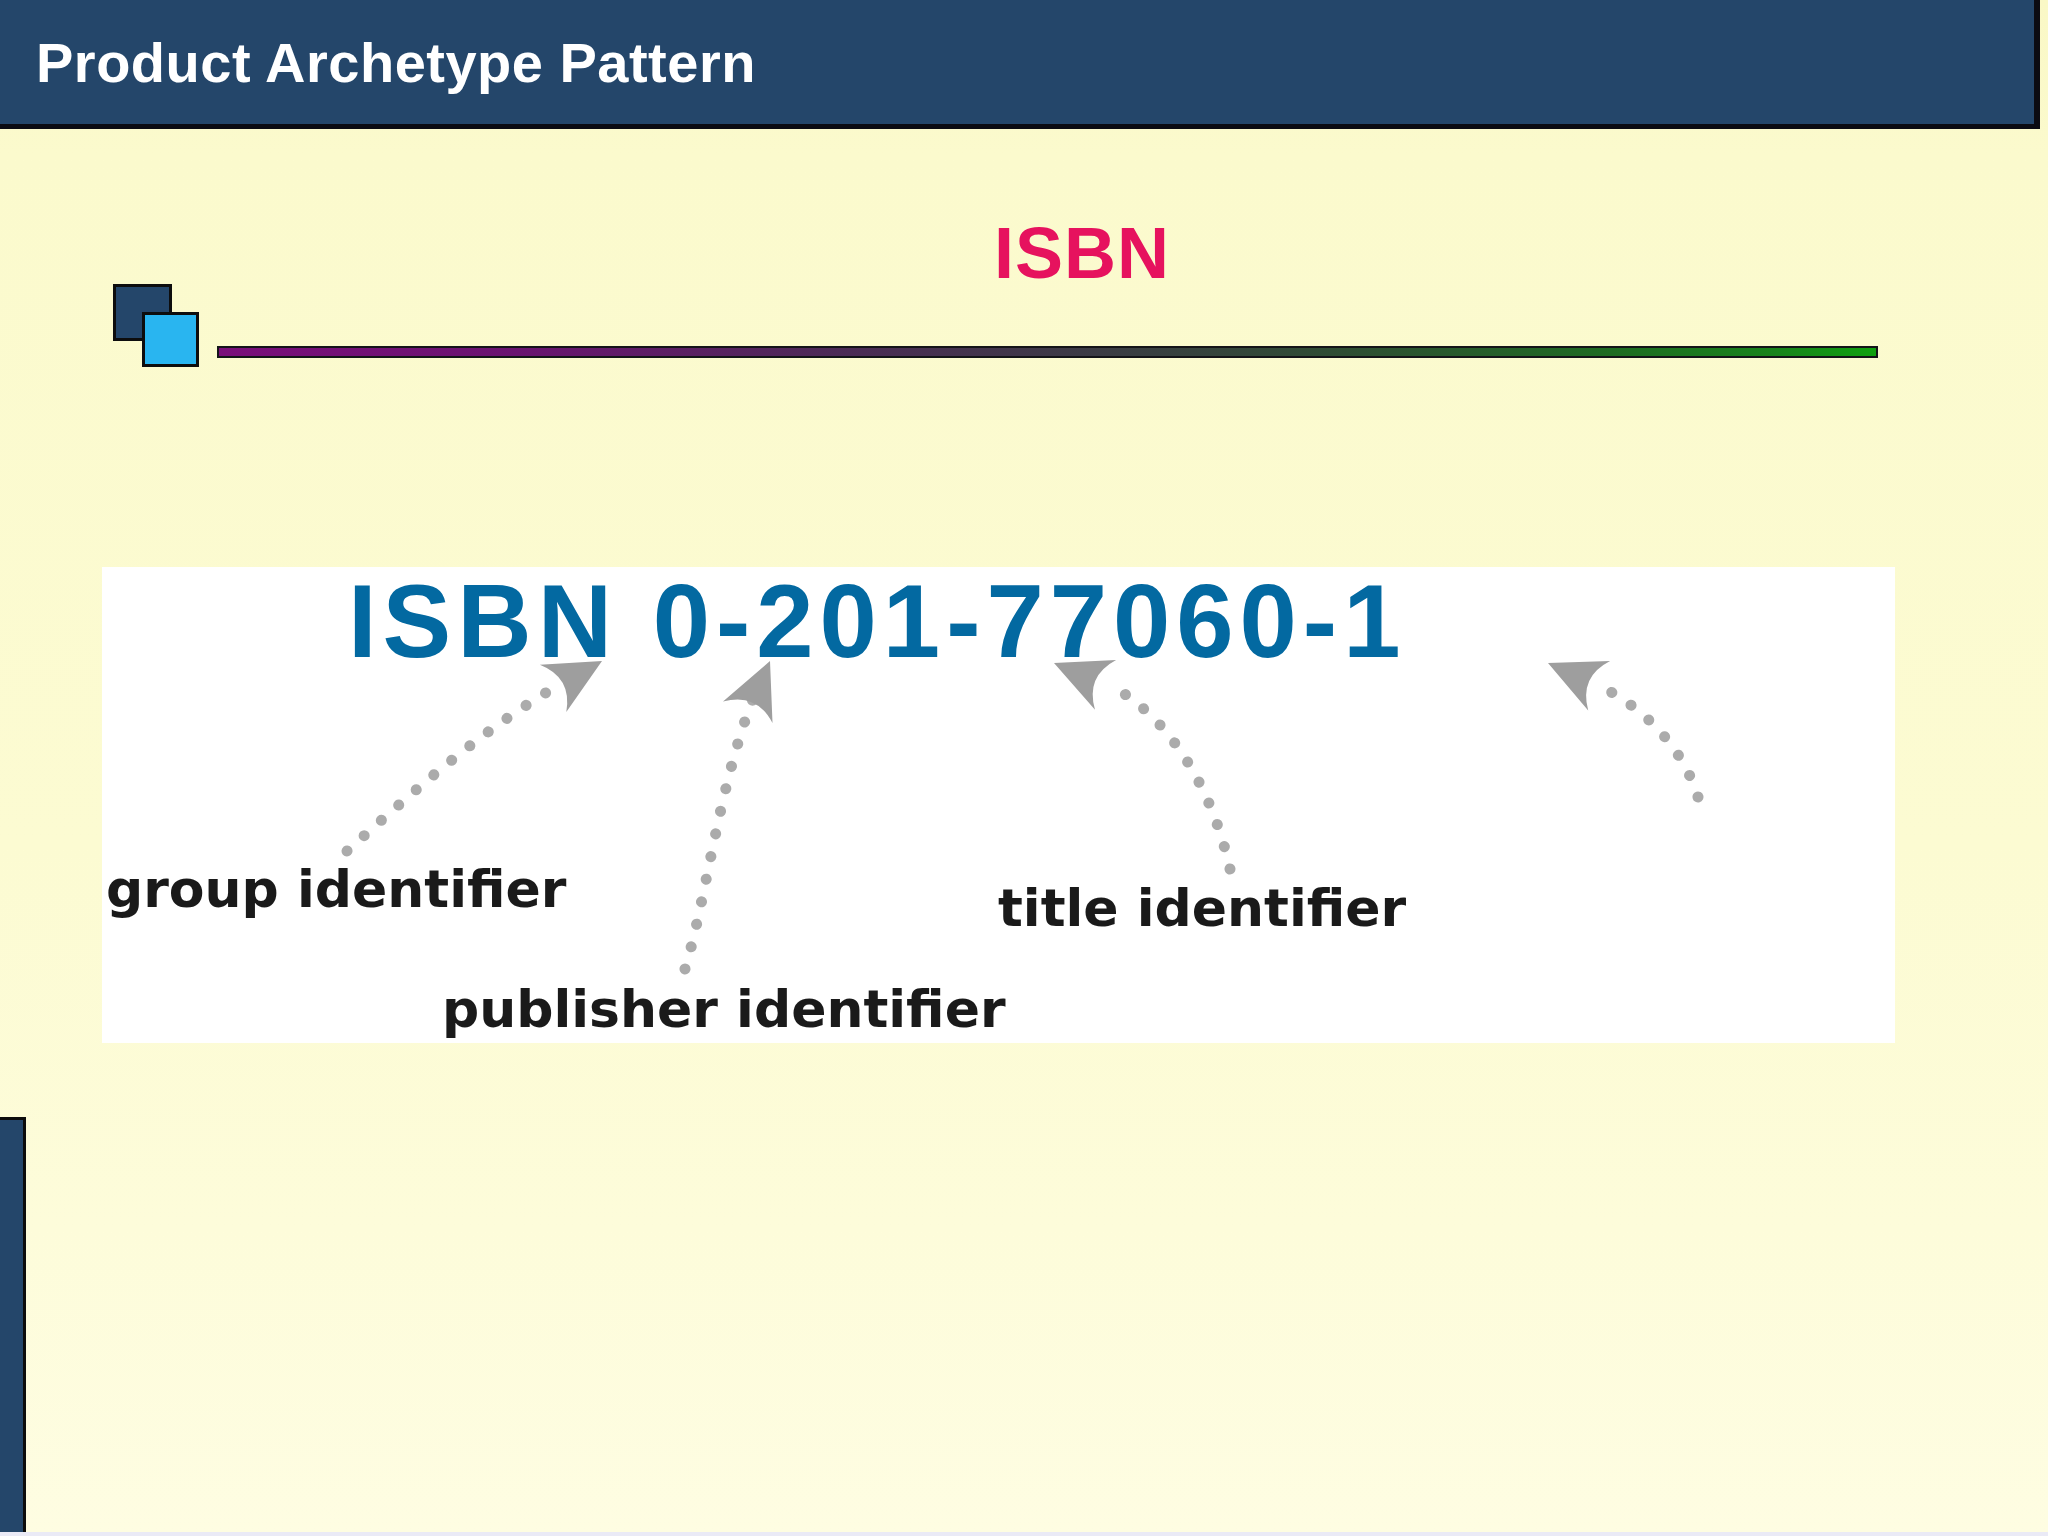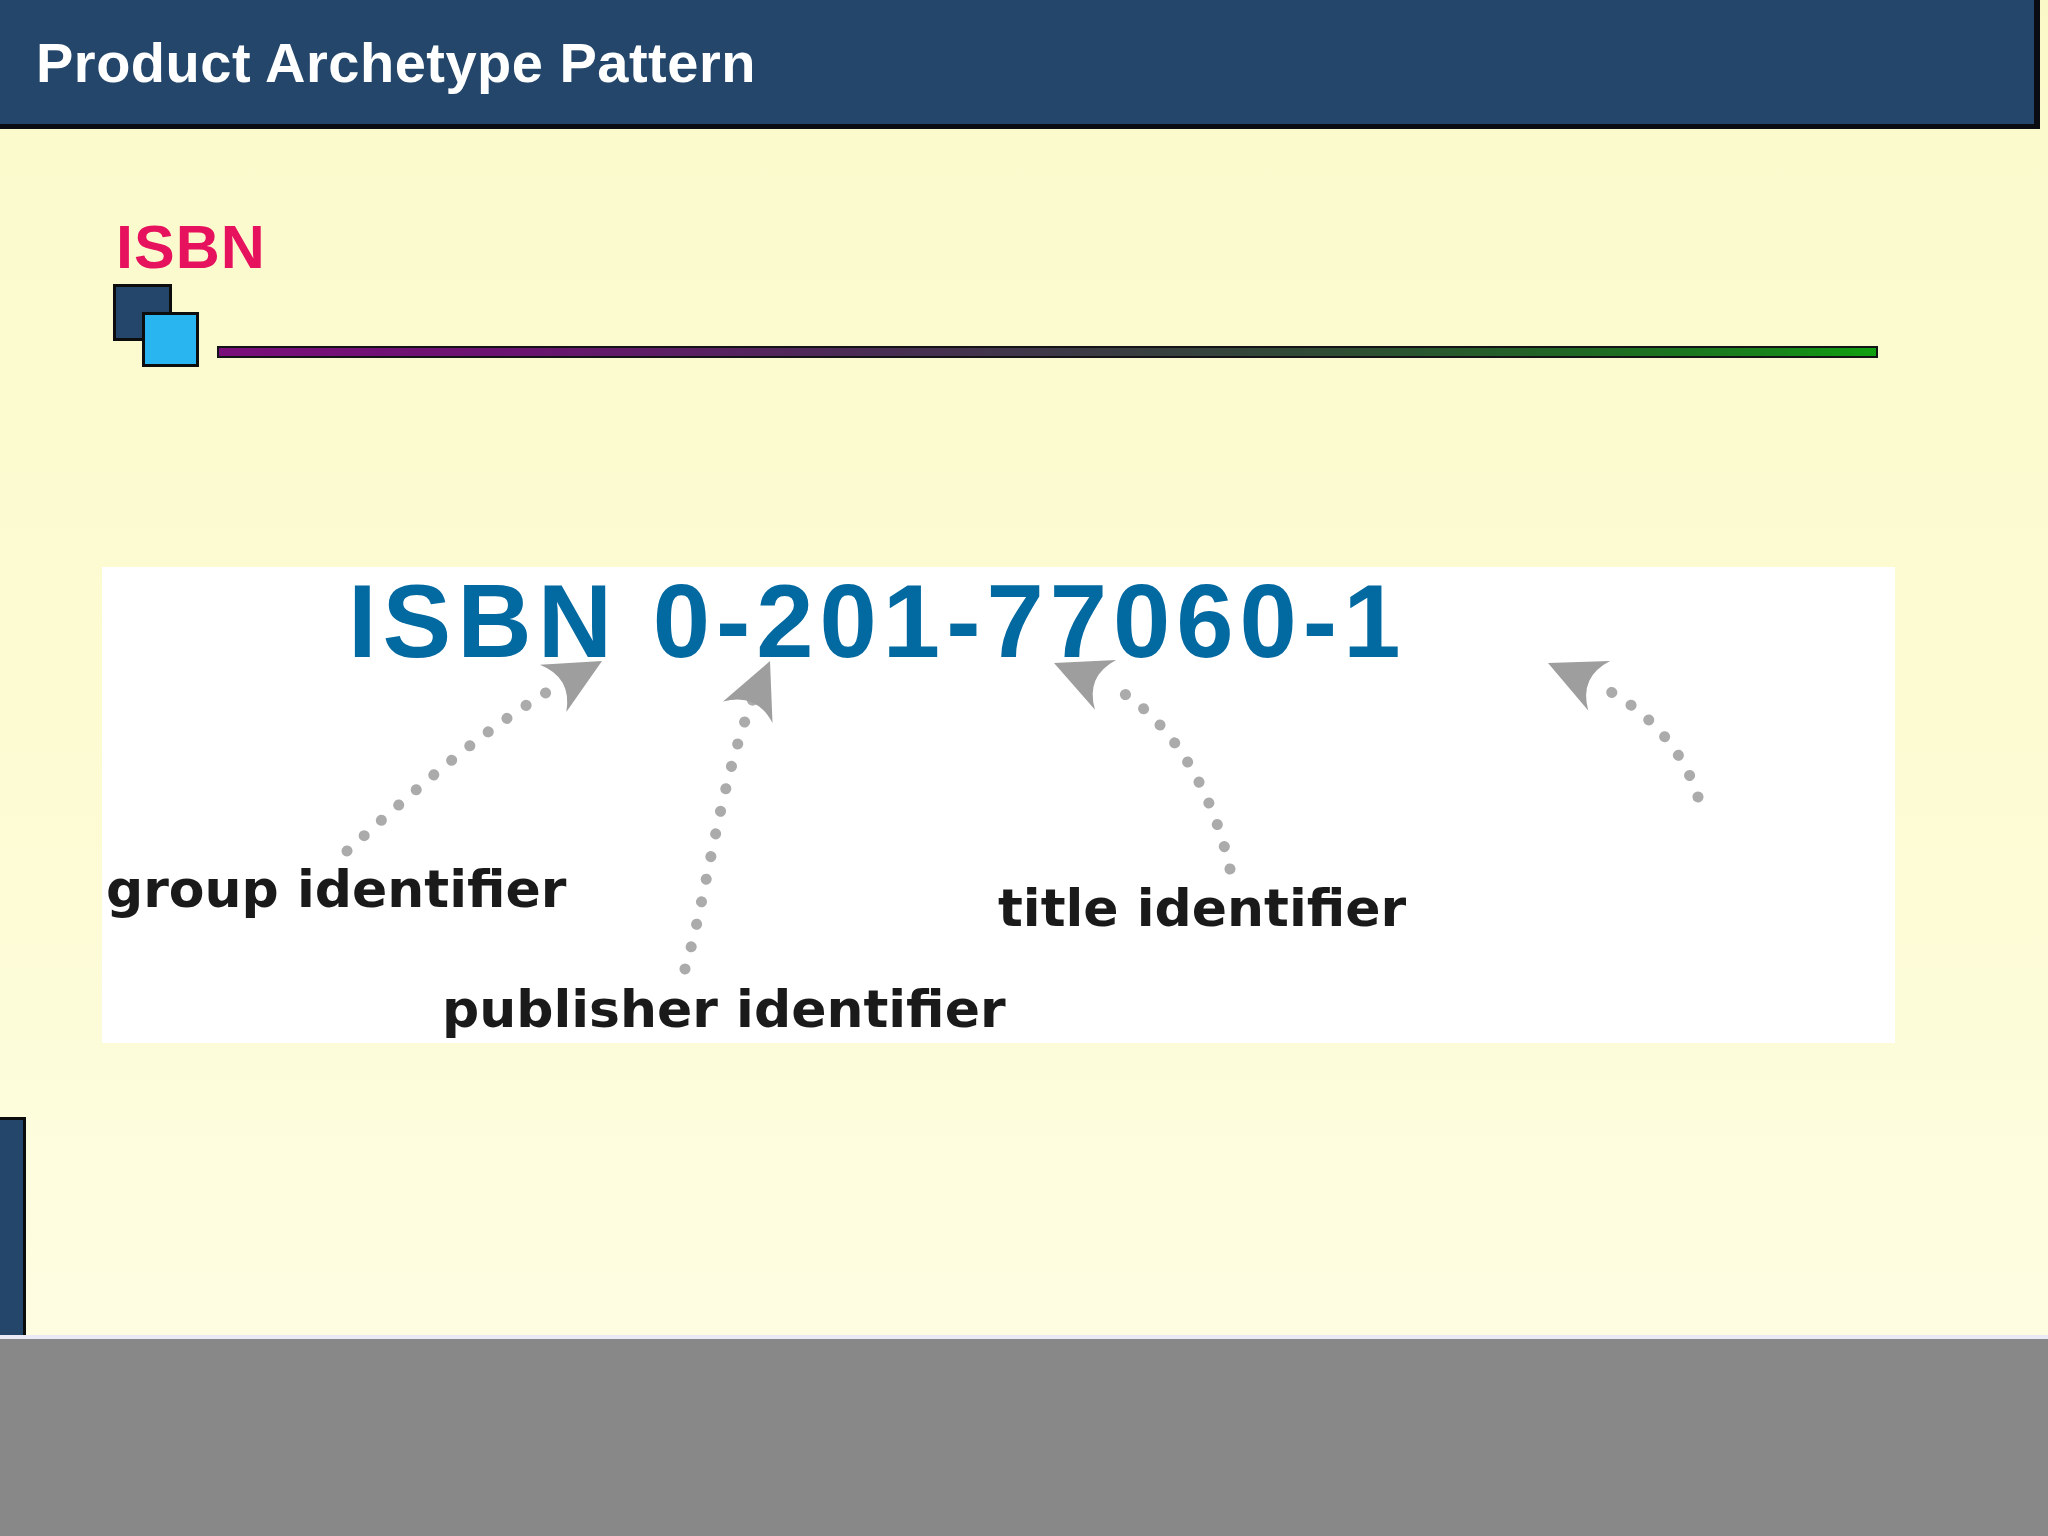--- a/index.html
+++ b/index.html
@@ -1,39 +1,39 @@
 <!DOCTYPE html>
 <html><head>
 <meta charset="utf-8">
 <style>
   html,body{margin:0;padding:0;background:#888;}
   .slide{
     position:relative;
-    width:2048px;height:1339px;
+    width:2048px;height:1536px;
     overflow:hidden;
     background:linear-gradient(180deg,#FAF8C6 0%,#FBFACD 10%,#FCFBD2 55%,#FDFCDA 80%,#FEFDE2 100%);
     font-family:"Liberation Sans",sans-serif;
   }
   
   .header{
     position:absolute;left:0;top:0;width:2034px;height:124px;
     background:#24466A;
     border-bottom:5px solid #0B0B12;
     border-right:6px solid #0B0B12;
     display:flex;align-items:center;
   }
   .header-title{
     color:#FFFFFF;font-size:56px;font-weight:700;
     padding-left:36px;letter-spacing:0.5px;
   }
   
   .slide-title{
     position:absolute;left:0;top:212px;width:2048px;
-    padding-left:116px;box-sizing:border-box;
-    color:#E6125E;font-size:61px;font-weight:700;letter-spacing:1px;
+    text-align:center;padding-left:116px;box-sizing:border-box;
+    color:#E6125E;font-size:72px;font-weight:700;letter-spacing:1px;
   }
   .sq{position:absolute;box-sizing:border-box;border:3px solid #0D0D0D;}
   .sq-dark{left:113px;top:284px;width:59px;height:57px;background:#24466A;}
   .sq-cyan{left:142px;top:312px;width:57px;height:55px;background:#29B5F0;}
   .title-rule{
     position:absolute;left:217px;top:346px;width:1661px;height:12px;
     box-sizing:border-box;border:2px solid #141418;
     background:linear-gradient(90deg,#7A0E7A 0%,#6A1370 18%,#4B2B55 38%,#3C3A45 52%,#2E4D33 68%,#1E6B22 84%,#18831B 94%,#0FA00F 100%);
   }
   

